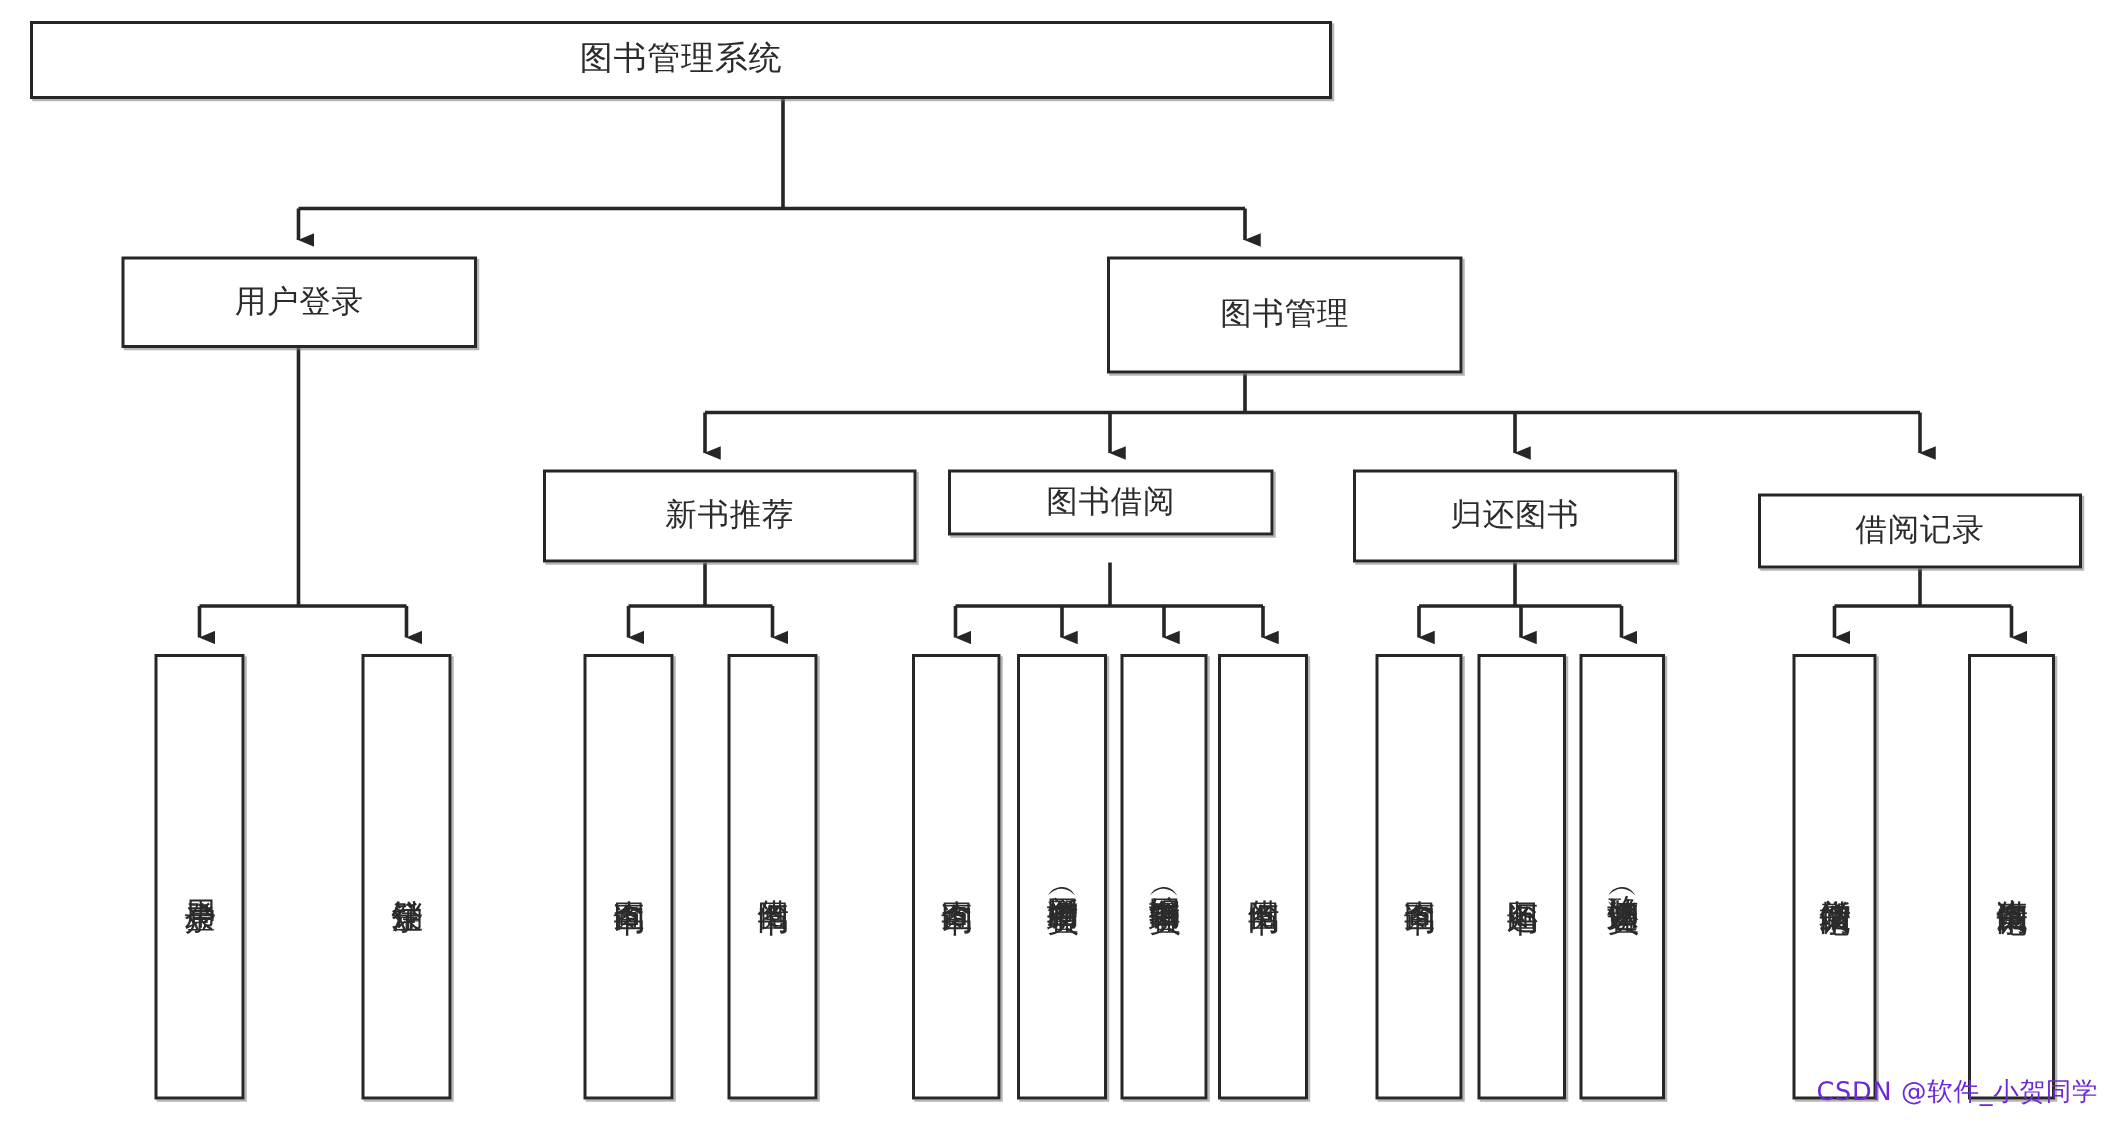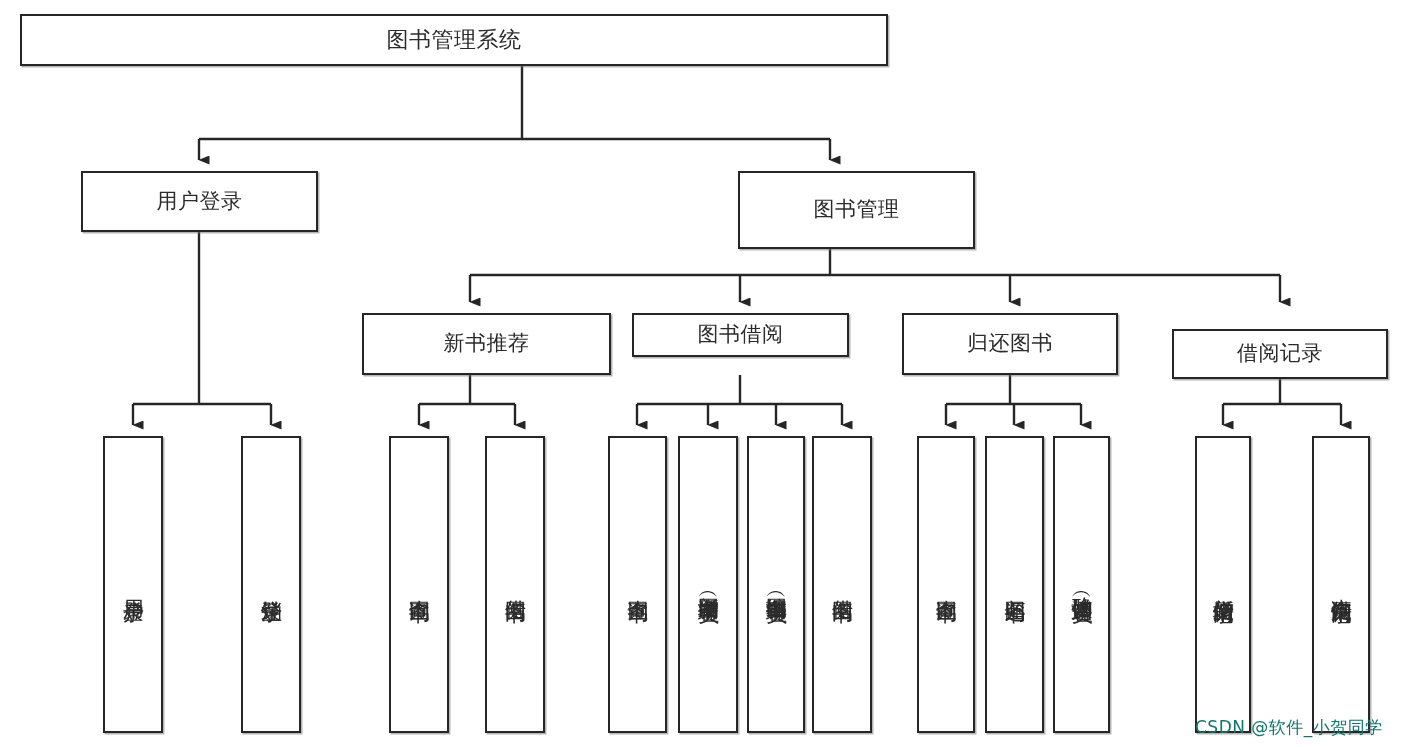--- a/index.html
+++ b/index.html
@@ -60,25 +60,26 @@
     writing-mode: vertical-rl;
     text-orientation: upright;
     font-size: 21px;
     line-height: 1.28;
     letter-spacing: 1px;
     max-height: 100%;
     text-align: center;
   }
   .watermark {
     position: absolute;
-    color: #0f766e;
+    color: #6d28d9;
     font-size: 17px;
     white-space: pre;
     letter-spacing: 0.5px;
     pointer-events: none;
+    padding-left: 16px;
   }
 </style>
 </head>
 <body>
 
 <div id="diagram-root">
 
   <svg id="diagram-svg" viewBox="0 0 1405 747" xmlns="http://www.w3.org/2000/svg">
     <defs>
       <marker id="arrowhead" markerWidth="9" markerHeight="11" refX="4.5" refY="10.5" orient="auto-start-reverse" markerUnits="userSpaceOnUse">

